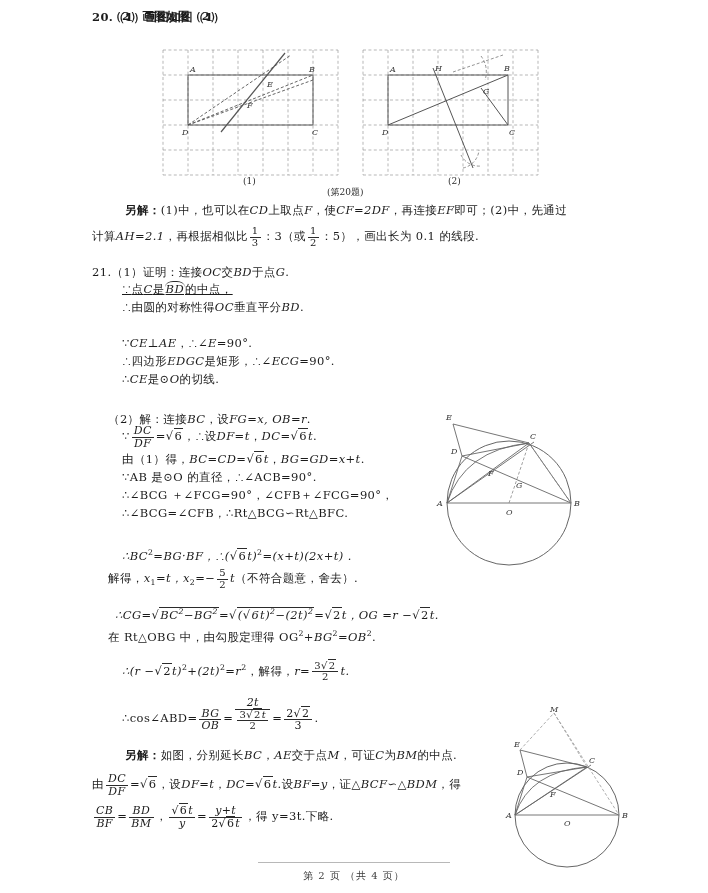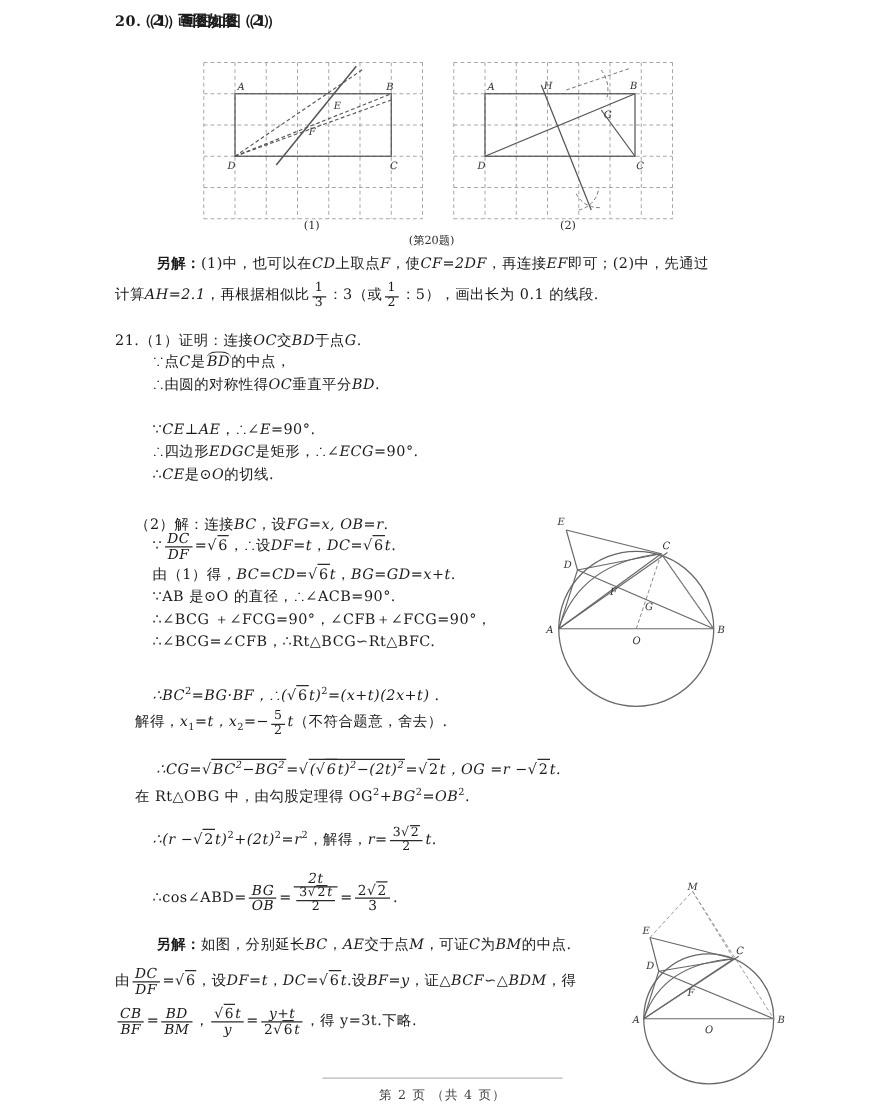--- a/index.html
+++ b/index.html
@@ -170,21 +170,21 @@
   </div>
 
   <div class="line cn" style="left:92px;top:226px;">
     <span>计算</span><span class="it">AH=2.1</span><span>，再根据相似比</span><span class="frac"><span class="num">1</span><span class="den">3</span></span><span>：3</span><span>（或</span><span class="frac"><span class="num">1</span><span class="den">2</span></span><span>：5）</span><span>，画出长为 0.1 的线段.</span>
   </div>
 
   <div class="line cn" style="left:92px;top:265px;">
     <span>21.</span><span>（1）证明：连接</span><span class="it">OC</span><span>交</span><span class="it">BD</span><span>于点</span><span class="it">G</span><span>.</span>
   </div>
 
-  <div class="line cn" style="left:122px;top:282px;">
+  <div class="line cn" style="left:122px;top:282px;text-decoration:underline;">
     <span>∵</span><span>点</span><span class="it">C</span><span>是</span><span class="it overarc">BD</span><span>的中点，</span>
   </div>
 
   <div class="line cn" style="left:122px;top:300px;">
     <span>∴</span><span>由圆的对称性得</span><span class="it">OC</span><span>垂直平分</span><span class="it">BD</span><span>.</span>
   </div>
 
 
   <div class="line cn" style="left:122px;top:336px;">
     <span>∵</span><span class="it">CE⊥AE</span><span>，∴∠</span><span class="it">E</span><span>=90°.</span>
@@ -215,21 +215,21 @@
   <div class="line cn" style="left:122px;top:506px;">∴∠BCG=∠CFB，∴Rt△BCG∽Rt△BFC.</div>
 
   <div class="line cn" style="left:122px;top:545px;">
     <span class="it">∴BC</span><sup>2</sup><span class="it">=BG·BF，∴(</span><span class="rad">√<span class="radbar">6</span></span><span class="it">t)</span><sup>2</sup><span class="it">=(x+t)(2x+t) .</span>
   </div>
 
   <div class="line cn" style="left:108px;top:568px;">
     <span>解得，</span><span class="it">x</span><sub>1</sub><span class="it">=t，</span><span class="it">x</span><sub>2</sub><span>=−</span><span class="frac"><span class="num">5</span><span class="den">2</span></span><span class="it">t</span><span>（不符合题意，舍去）.</span>
   </div>
 
-  <div class="line cn" style="left:115px;top:604px;margin-left:10px;">
+  <div class="line cn" style="left:115px;top:604px;">
     <span class="it">∴CG=</span><span class="rad">√<span class="radbar it"><span>BC</span><sup>2</sup><span>−BG</span><sup>2</sup></span></span><span>=</span><span class="rad">√<span class="radbar it"><span>(</span><span class="rad">√<span class="radbar">6</span></span><span>t)</span><sup>2</sup><span>−(2t)</span><sup>2</sup></span></span><span>=</span><span class="rad">√<span class="radbar">2</span></span><span class="it">t，</span><span class="it">OG =r −</span><span class="rad">√<span class="radbar">2</span></span><span class="it">t.</span>
   </div>
 
   <div class="line cn" style="left:108px;top:626px;">
     <span>在 Rt△OBG 中，由勾股定理得 OG</span><sup>2</sup><span class="it">+BG</span><sup>2</sup><span class="it">=OB</span><sup>2</sup><span>.</span>
   </div>
 
   <div class="line cn" style="left:122px;top:660px;">
     <span class="it">∴(r −</span><span class="rad">√<span class="radbar">2</span></span><span class="it">t)</span><sup>2</sup><span class="it">+(2t)</span><sup>2</sup><span class="it">=r</span><sup>2</sup><span>，解得，</span><span class="it">r=</span><span class="frac"><span class="num"><span>3</span><span class="rad">√<span class="radbar">2</span></span></span><span class="den">2</span></span><span class="it">t.</span>
   </div>

